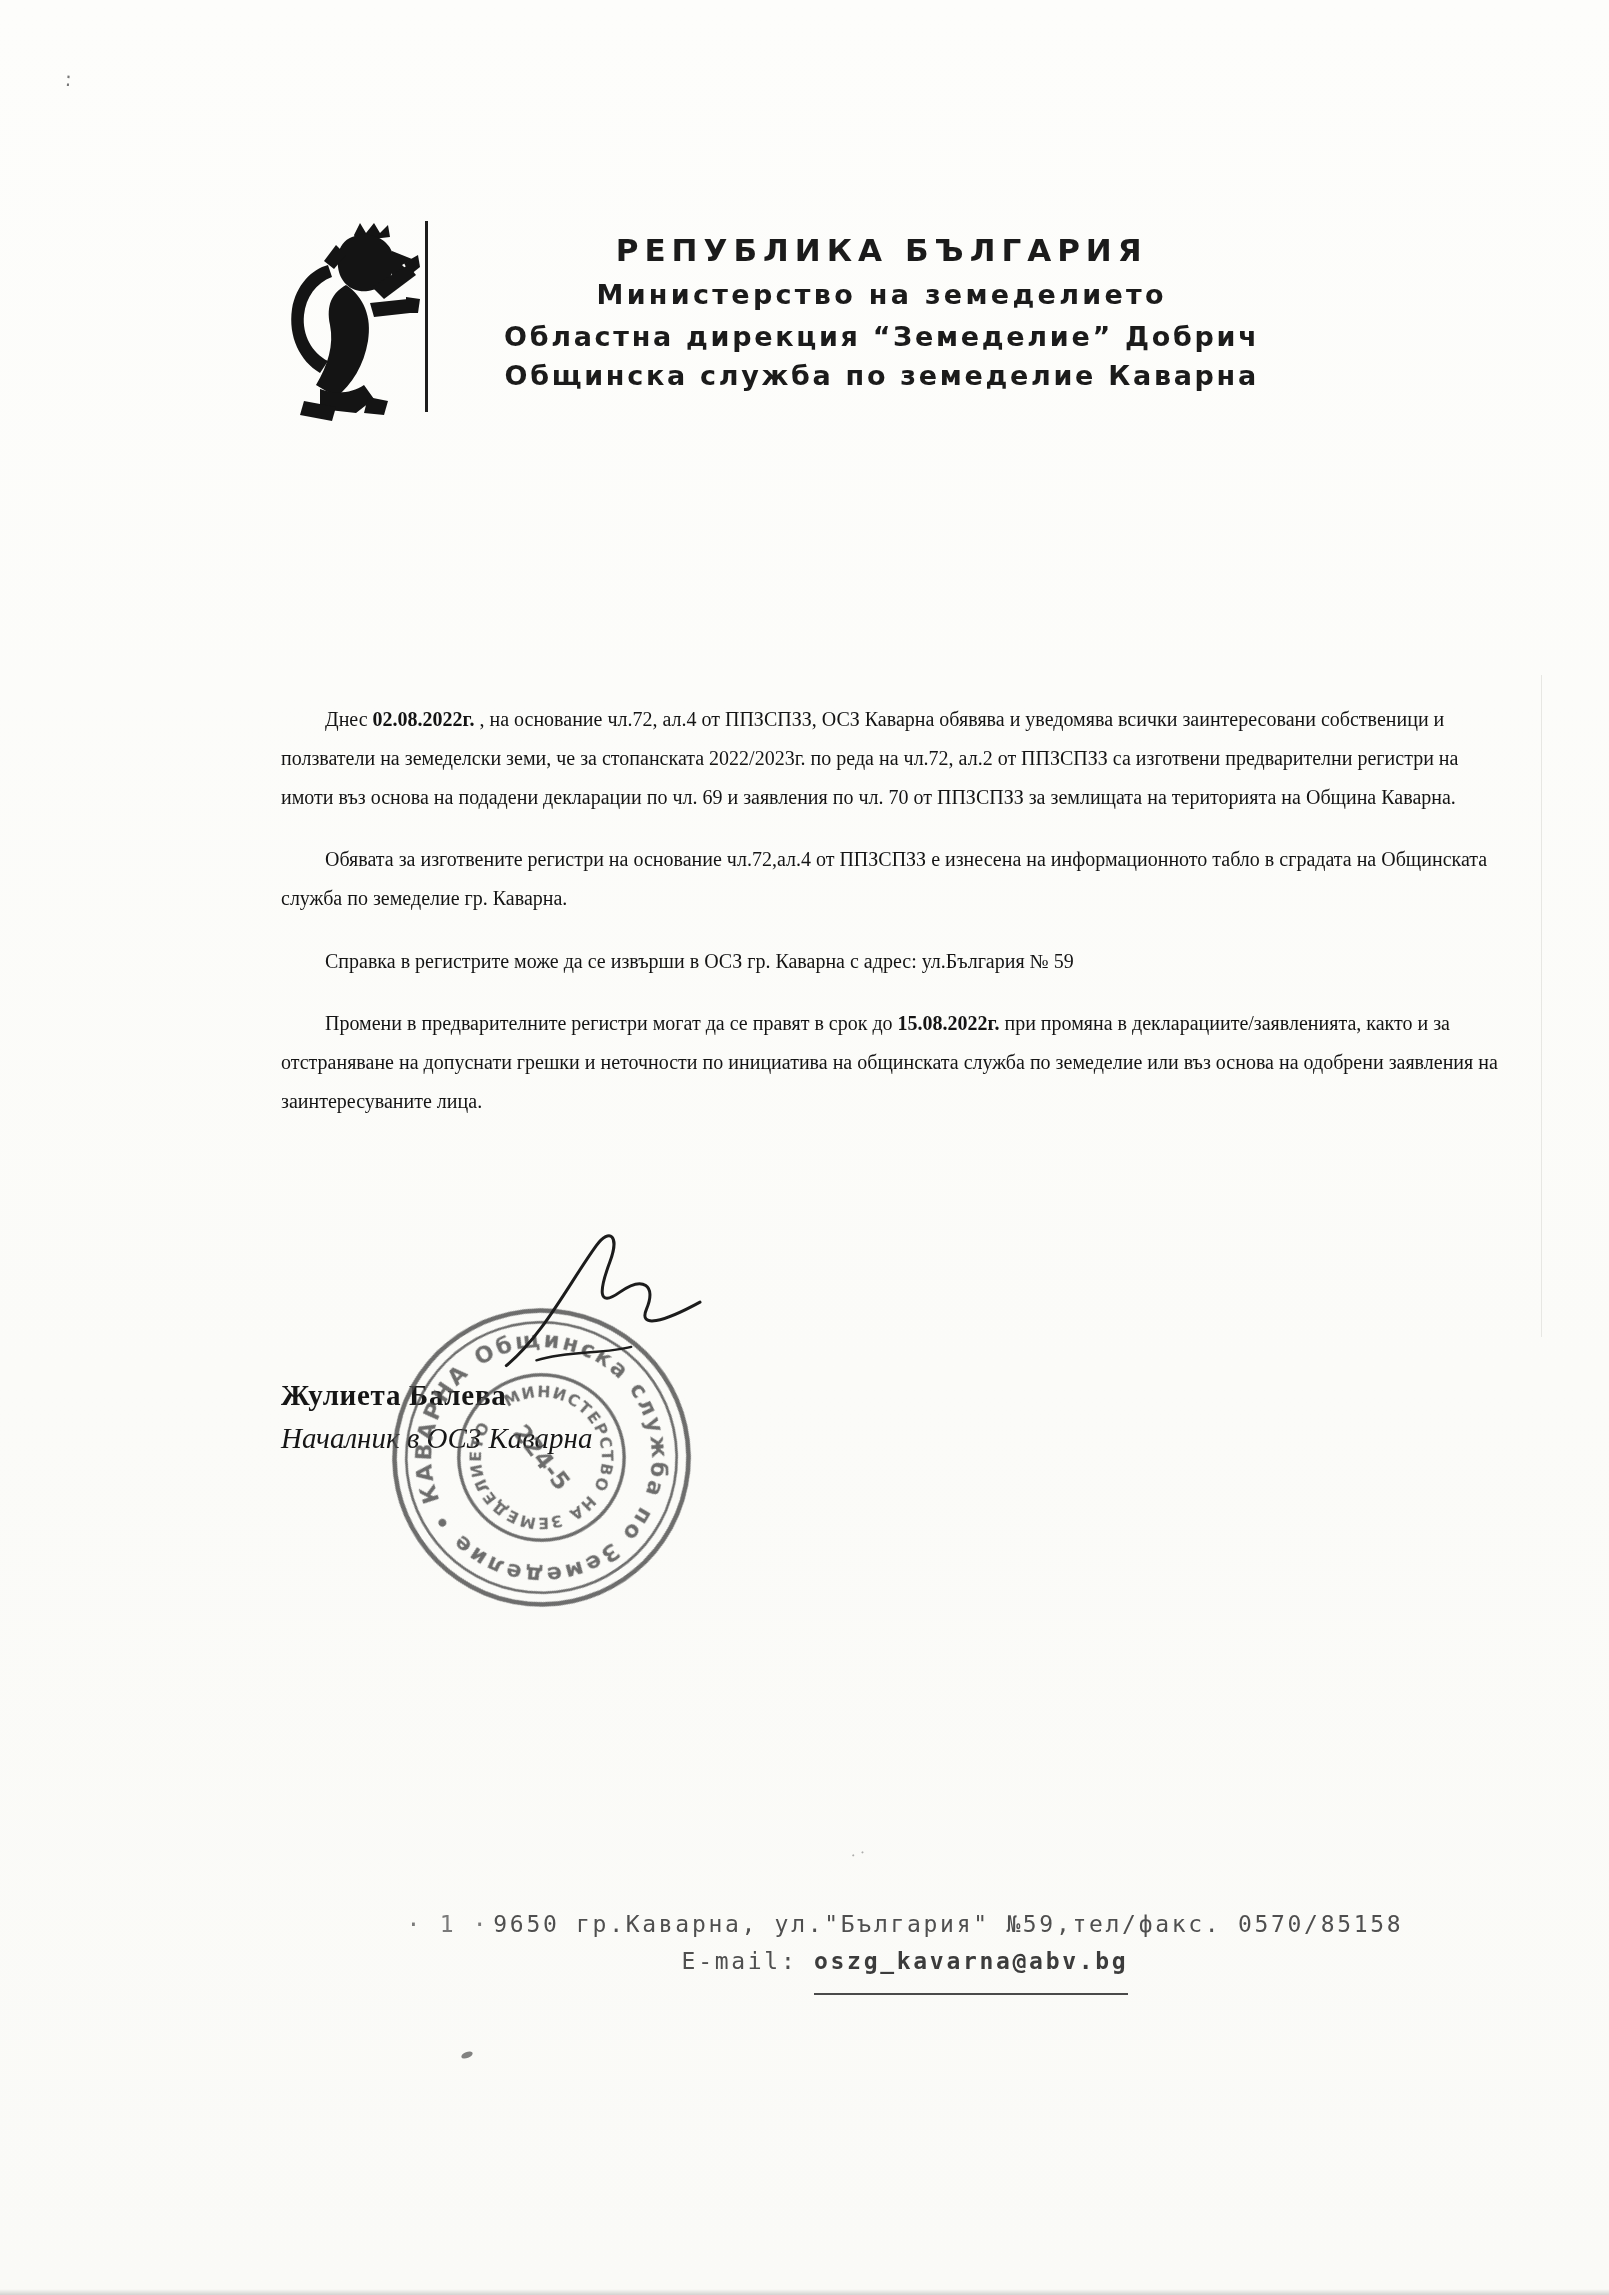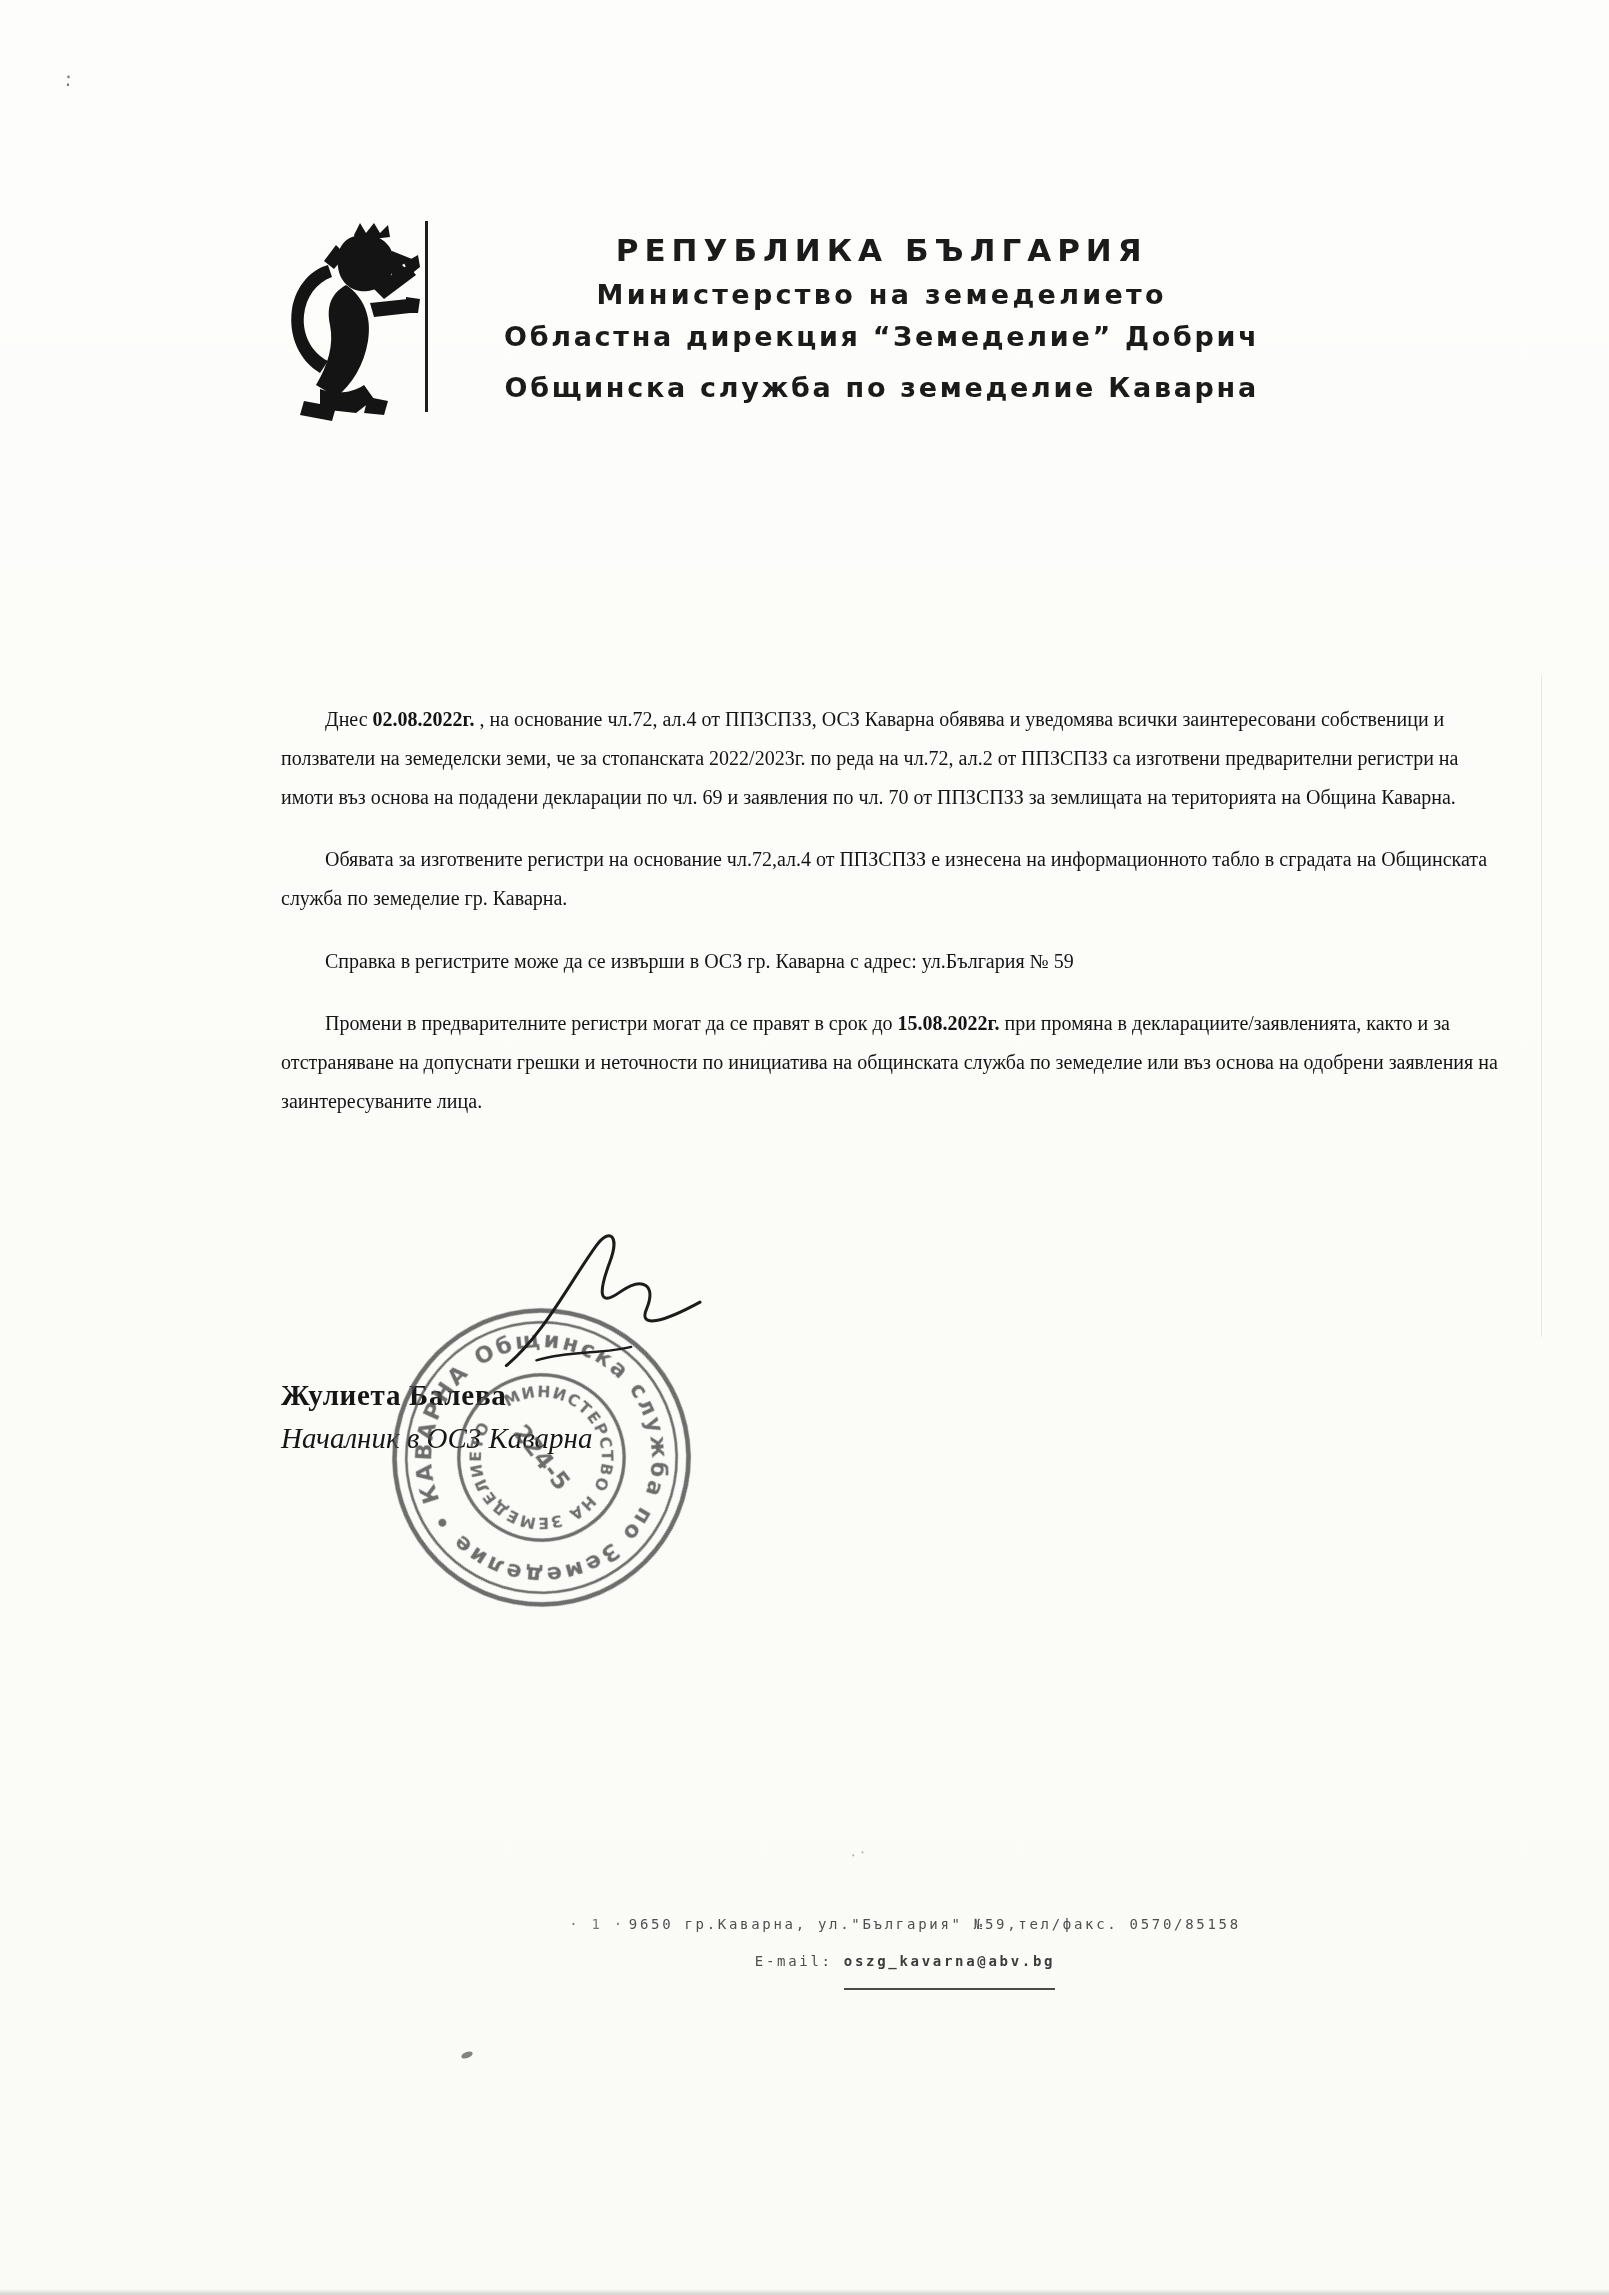--- a/index.html
+++ b/index.html
@@ -20,21 +20,21 @@
   .letterhead { position: absolute; top: 221px; left: 279px; display: flex; align-items: flex-start; }
   .emblem { width: 142px; height: 200px; flex: 0 0 auto; }
   .emblem svg { width: 100%; height: 100%; }
   .lh-divider { width: 2.7px; height: 191px; background: #1d1d1d; margin-left: 4px; }
   .lh-text {
     margin-left: 23px; width: 862px; text-align: center; padding-top: 10.7px;
     font-family: "DejaVu Sans", "Liberation Sans", sans-serif; font-weight: bold; color: #1b1b1b;
   }
   .lh1 { font-size: 31px; letter-spacing: 6px; margin-bottom: 11px; }
   .lh2 { font-size: 27px; letter-spacing: 3.3px; margin-bottom: 11.4px; }
-  .lh3 { font-size: 27px; letter-spacing: 2.7px; margin-bottom: 20px; }
+  .lh3 { font-size: 27px; letter-spacing: 2.7px; margin-bottom: 8px; }
   .lh4 { font-size: 27px; letter-spacing: 2.7px; }
 
   
   .doc-title {
     position: absolute; top: 520px; left: 0; width: 1590px; text-align: center;
     font-size: 41px; font-weight: bold; letter-spacing: 6px; color: #101010;
   }
 
   
   .doc-body {
@@ -58,21 +58,21 @@
     font-family: "DejaVu Sans", "Liberation Sans", sans-serif;
     font-weight: bold; fill: #4e4e4e;
   }
 
   .signature-scribble { position: absolute; left: 496px; top: 1222px; width: 221px; height: 167px; }
 
   
   .doc-footer {
     position: absolute; top: 1906px; left: 200px; width: 1410px; text-align: center;
     font-family: "DejaVu Sans Mono", "Liberation Mono", monospace;
-    font-size: 14px; letter-spacing: 2.7px; color: #4f4f4f; line-height: 37px;
+    font-size: 23px; letter-spacing: 2.7px; color: #4f4f4f; line-height: 37px;
   }
   .footer-prefix { color: #7a7a7a; margin-right: 4px; }
   .footer-email {
     font-weight: bold; color: #3c3c3c;
     border-bottom: 2px solid #4a4a4a; padding-bottom: 19px;
   }
 
   
   .artifact-colon {
     position: absolute; left: 65px; top: 67px; font-size: 20px; color: #777;

